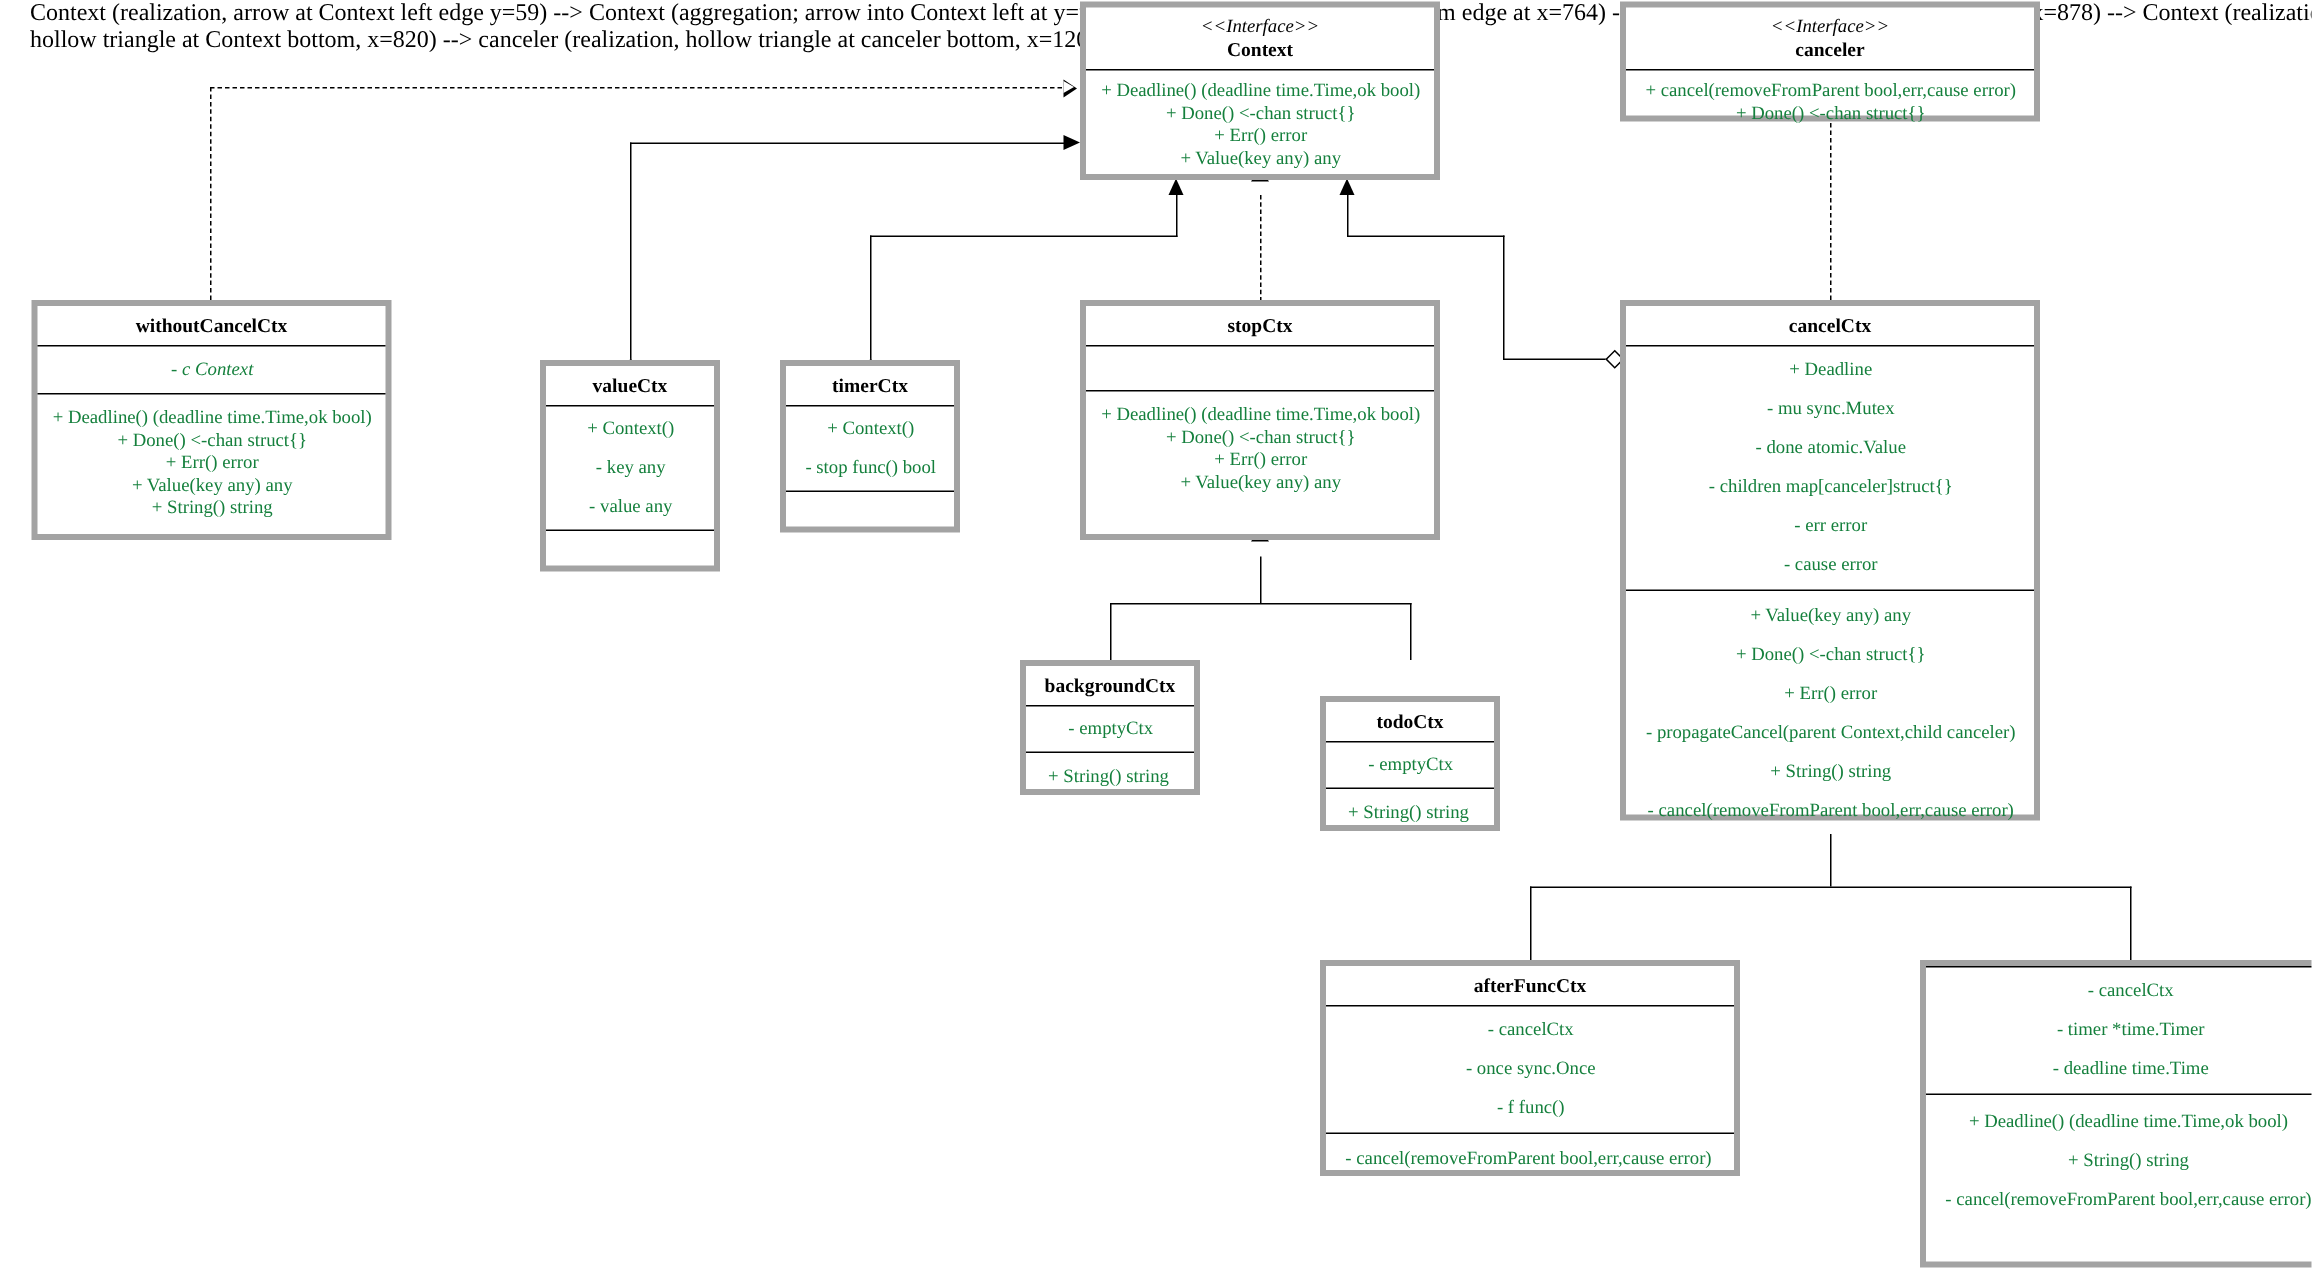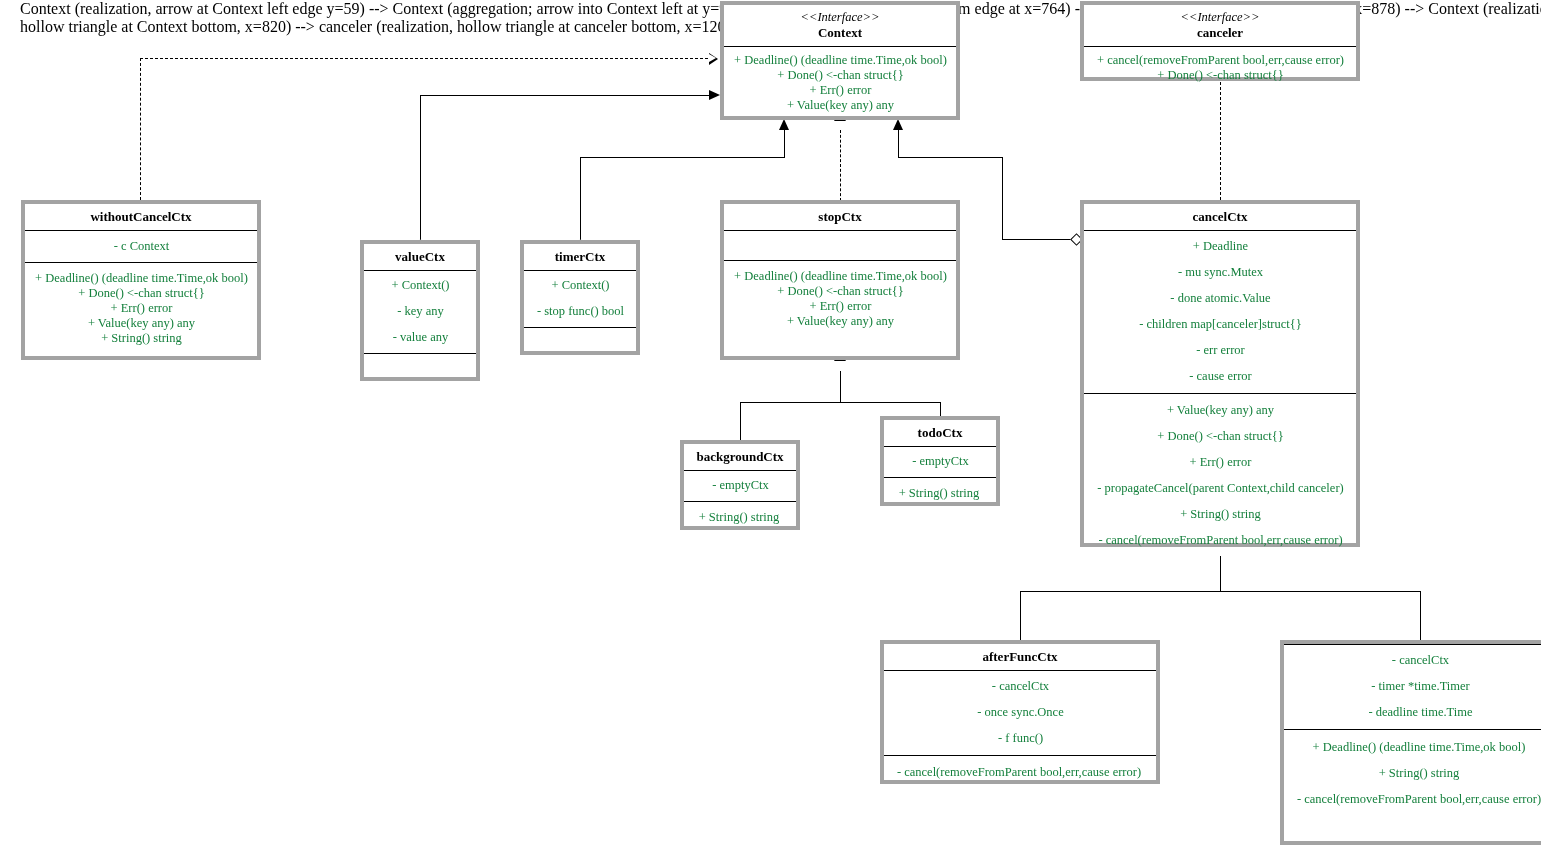--- a/index.html
+++ b/index.html
@@ -238,21 +238,21 @@
       <div class="uml-row">+ cancel(removeFromParent bool,err,cause error)</div>
       <div class="uml-row">+ Done() &lt;-chan struct{}</div>
     </div>
   </div>
 
   
   <div class="uml-class" style="left:1px; top:200px; width:240px; height:160px;">
     <div class="uml-title">
       <span>withoutCancelCtx</span>
     </div>
-    <div class="uml-compartment tight" style="padding-top:8px; padding-bottom:8px;">
+    <div class="uml-compartment tight" style="padding-top:8px; padding-bottom:8px;font-style:italic;">
       <div class="uml-row">- c Context</div>
     </div>
     <div class="uml-compartment tight" style="padding-top:8px;">
       <div class="uml-row">+ Deadline() (deadline time.Time,ok bool)</div>
       <div class="uml-row">+ Done() &lt;-chan struct{}</div>
       <div class="uml-row">+ Err() error</div>
       <div class="uml-row">+ Value(key any) any</div>
       <div class="uml-row">+ String() string</div>
     </div>
   </div>
@@ -326,21 +326,21 @@
     </div>
     <div class="uml-compartment tight" style="padding-top:7px; padding-bottom:8px;">
       <div class="uml-row">- emptyCtx</div>
     </div>
     <div class="uml-compartment tight indent1" style="padding-top:8px; padding-bottom:8px;">
       <div class="uml-row">+ String() string</div>
     </div>
   </div>
 
   
-  <div class="uml-class" style="left:860px; top:416px; width:120px; height:90px;">
+  <div class="uml-class" style="left:860px; top:464px; width:120px; height:90px;">
     <div class="uml-title">
       <span>todoCtx</span>
     </div>
     <div class="uml-compartment tight" style="padding-top:7px; padding-bottom:8px;">
       <div class="uml-row">- emptyCtx</div>
     </div>
     <div class="uml-compartment tight indent1" style="padding-top:8px; padding-bottom:8px;">
       <div class="uml-row">+ String() string</div>
     </div>
   </div>

